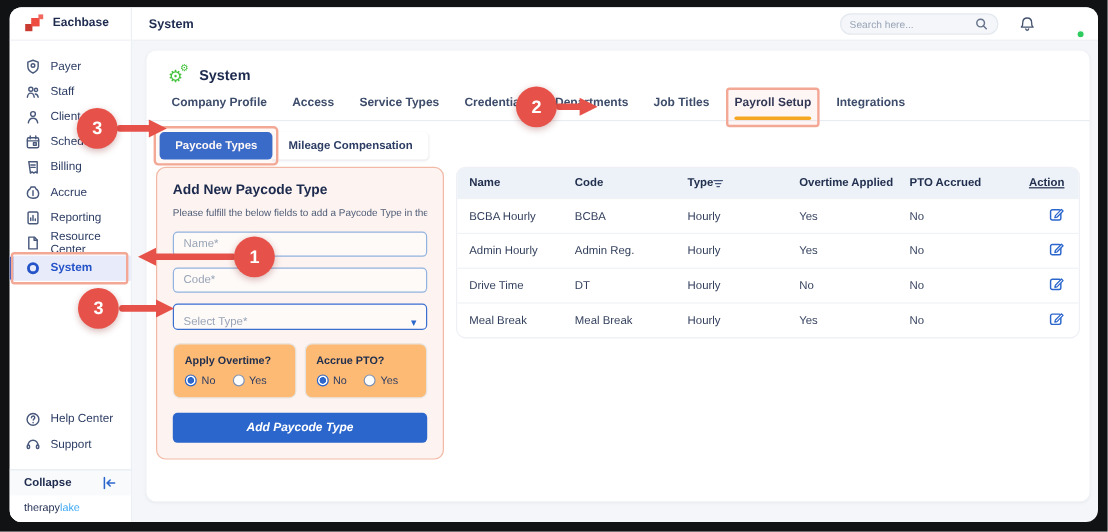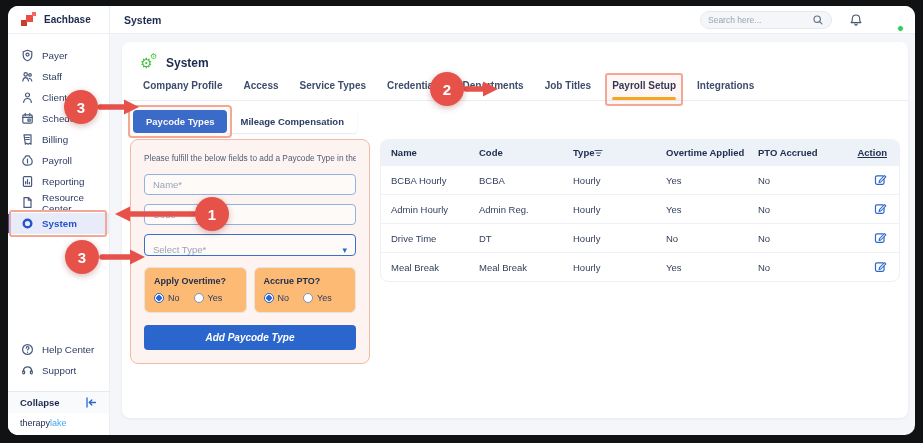--- a/index.html
+++ b/index.html
@@ -212,21 +212,21 @@
               <path d="M3 1.8h7v9.4l-1.4-.9-1.4.9-1.4-.9-1.4.9Z"></path>
               <path d="M4.7 4.5h3.6M4.7 6.5h3.6"></path>
             </svg>
           <span>Billing</span>
         </div>
         <div class="side-item">
           <svg width="13" height="13" viewBox="0 0 13 13" fill="none" stroke="#49597c" stroke-width="1.2" stroke-linecap="round" stroke-linejoin="round">
               <path d="M5 1.8h3l1 1.6c1.4.9 2.2 2.3 2.2 4 0 2.3-1.8 3.8-4.7 3.8S1.8 9.7 1.8 7.4c0-1.7.8-3.1 2.2-4Z"></path>
               <path d="M6.5 5v4"></path>
             </svg>
-          <span>Payroll</span>
+          <span>Accrue</span>
         </div>
         <div class="side-item">
           <svg width="13" height="13" viewBox="0 0 13 13" fill="none" stroke="#49597c" stroke-width="1.2" stroke-linecap="round" stroke-linejoin="round">
               <rect x="2.4" y="1.6" width="8.2" height="9.8" rx="1"></rect>
               <path d="M4.6 8.8V6.6M6.5 8.8V4.6M8.4 8.8V7.4"></path>
             </svg>
           <span>Reporting</span>
         </div>
         <div class="side-item">
           <svg width="13" height="13" viewBox="0 0 13 13" fill="none" stroke="#49597c" stroke-width="1.2" stroke-linecap="round" stroke-linejoin="round">
@@ -295,20 +295,21 @@
         </div>
 
         <div class="subtabs">
           <span class="subtab active"><span>Paycode Types</span><span class="subtab-hl"></span></span>
           <span class="subtab plain">Mileage Compensation</span>
         </div>
 
         <div class="panes">
 
           <section class="form-panel">
+            <div class="form-title">Add New Paycode Type</div>
             <div class="form-desc">Please fulfill the below fields to add a Paycode Type in the system.</div>
             <input class="f-input" placeholder="Name*" style="">
             <input class="f-input" placeholder="Code*" style="">
             <div class="f-select">
               <span class="ph">Select Type*</span>
               <span class="chev">▾</span>
             </div>
             <div class="radio-row">
               <div class="radio-box">
                 <div class="radio-q">Apply Overtime?</div>

